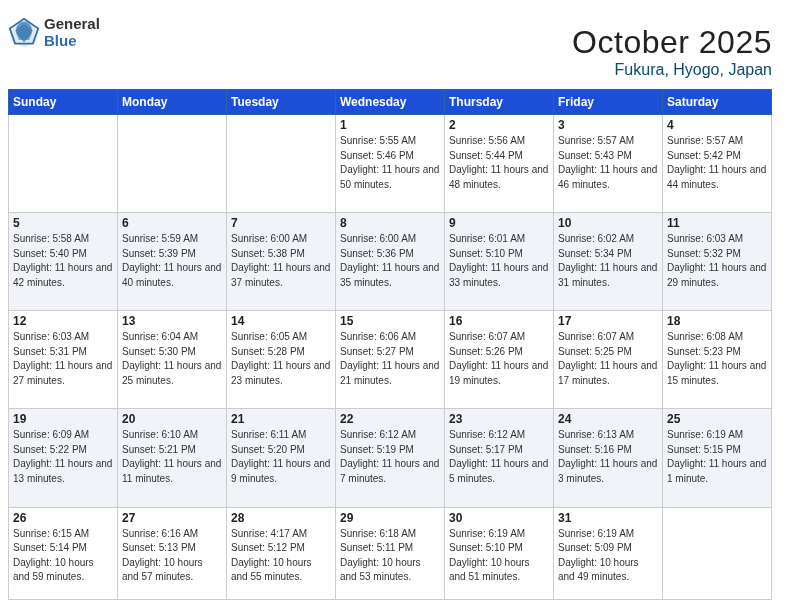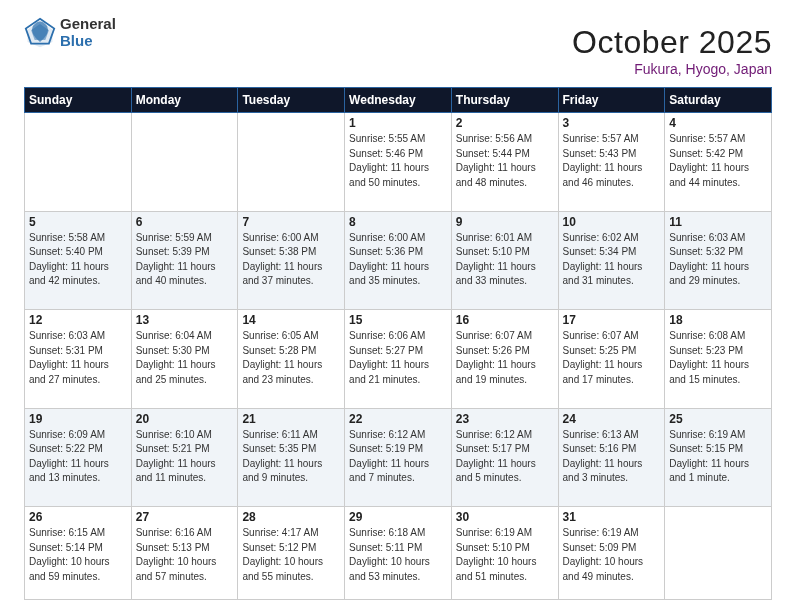--- a/index.html
+++ b/index.html
@@ -6,21 +6,21 @@
     body {
       font-family: Arial, sans-serif;
       background: #fff;
       width: 792px;
       height: 612px;
       overflow: hidden;
     }
     .page {
       width: 792px;
       height: 612px;
-      padding: 16px 20px 12px 24px;
+      padding: 16px 20px 12px 8px;
       display: flex;
       flex-direction: column;
     }
     .header {
       display: flex;
       justify-content: space-between;
       align-items: flex-start;
       margin-bottom: 10px;
     }
     .logo {
@@ -51,32 +51,32 @@
       text-align: right;
     }
     .month-title {
       font-size: 32px;
       font-weight: normal;
       color: #222;
       letter-spacing: 0.5px;
       margin-top: 8px;
     }
     .location {
-      font-size: 14px;
-      color: #701a75;
+      font-size: 16px;
+      color: #0c4a6e;
     }
     .calendar {
       flex: 1;
       border: 1px solid #ccc;
       border-collapse: collapse;
       width: 100%;
       table-layout: fixed;
     }
     .calendar th {
-      background-color: #0f172a;
+      background-color: #1d4ed8;
       color: #fff;
       font-size: 12px;
       font-weight: bold;
       padding: 5px 4px;
       text-align: left;
       border: 1px solid #2a63a0;
     }
     .calendar td {
       border: 1px solid #ccc;
       vertical-align: top;
@@ -270,21 +270,21 @@
           </td>
           <td>
             <span class="day-number">20</span>
             <div class="day-info" style="white-space: pre-line;">Sunrise: 6:10 AM
 Sunset: 5:21 PM
 Daylight: 11 hours and 11 minutes.</div>
           </td>
           <td>
             <span class="day-number">21</span>
             <div class="day-info" style="white-space: pre-line;">Sunrise: 6:11 AM
-Sunset: 5:35 PM
+Sunset: 5:20 PM
 Daylight: 11 hours and 9 minutes.</div>
           </td>
           <td>
             <span class="day-number">22</span>
             <div class="day-info" style="white-space: pre-line;">Sunrise: 6:12 AM
 Sunset: 5:19 PM
 Daylight: 11 hours and 7 minutes.</div>
           </td>
           <td>
             <span class="day-number">23</span>

